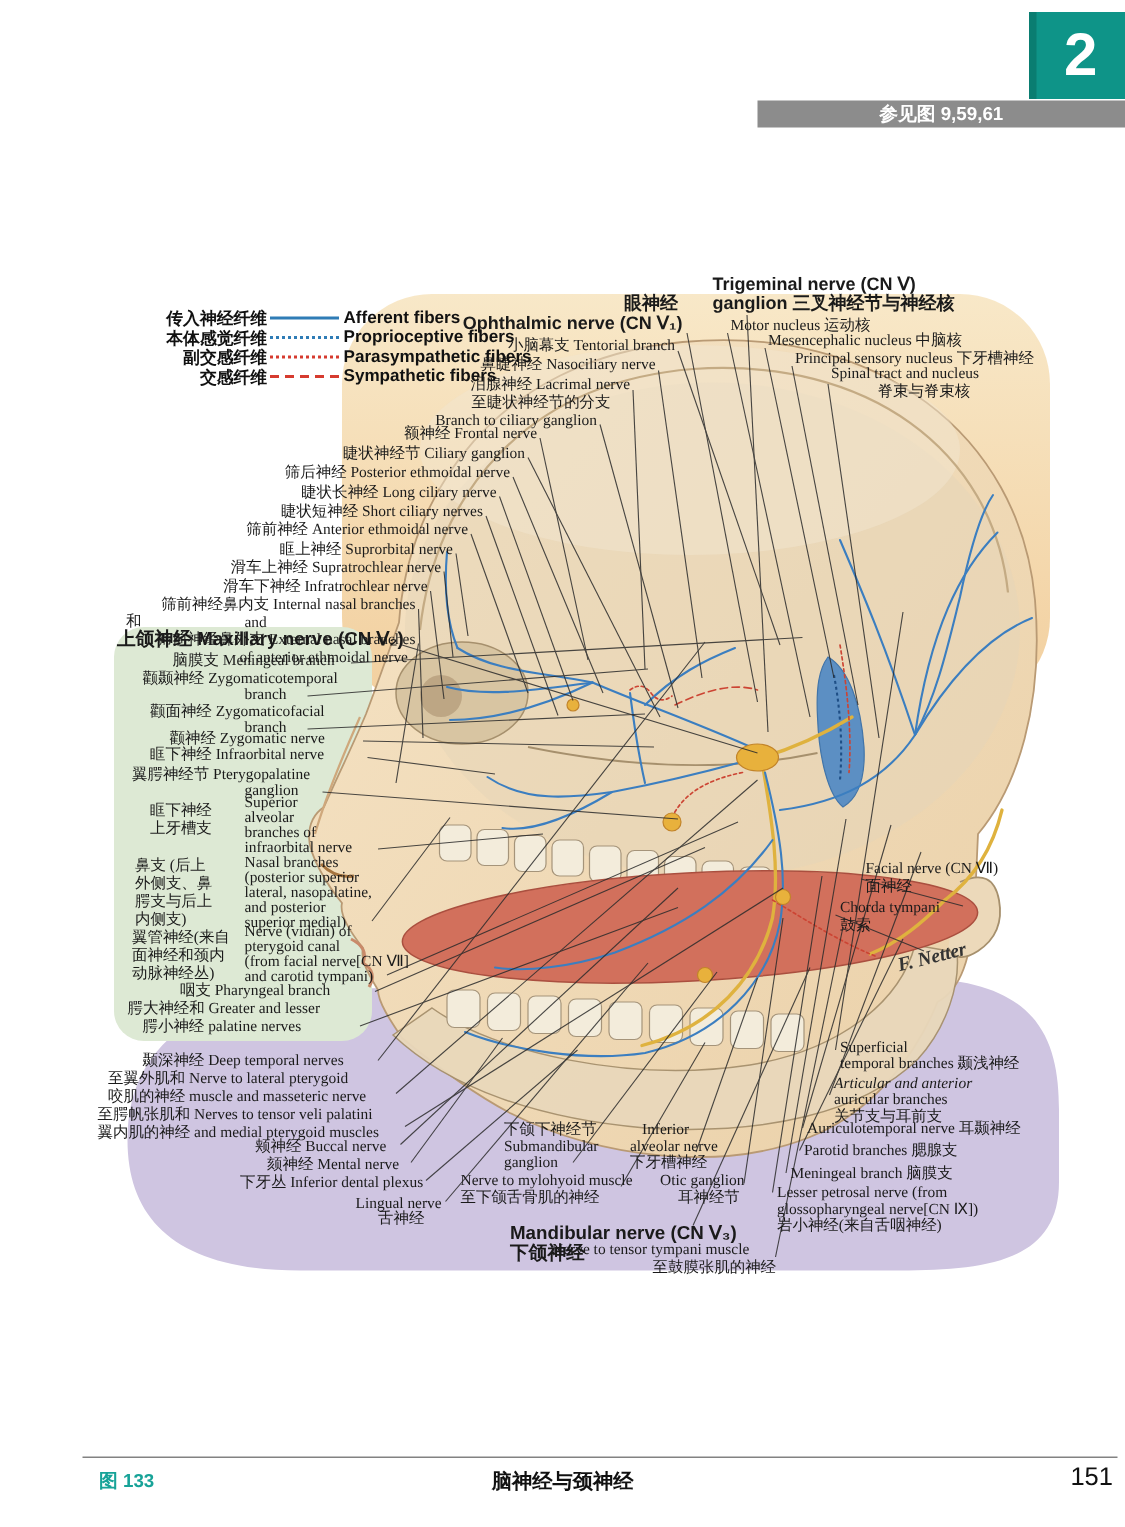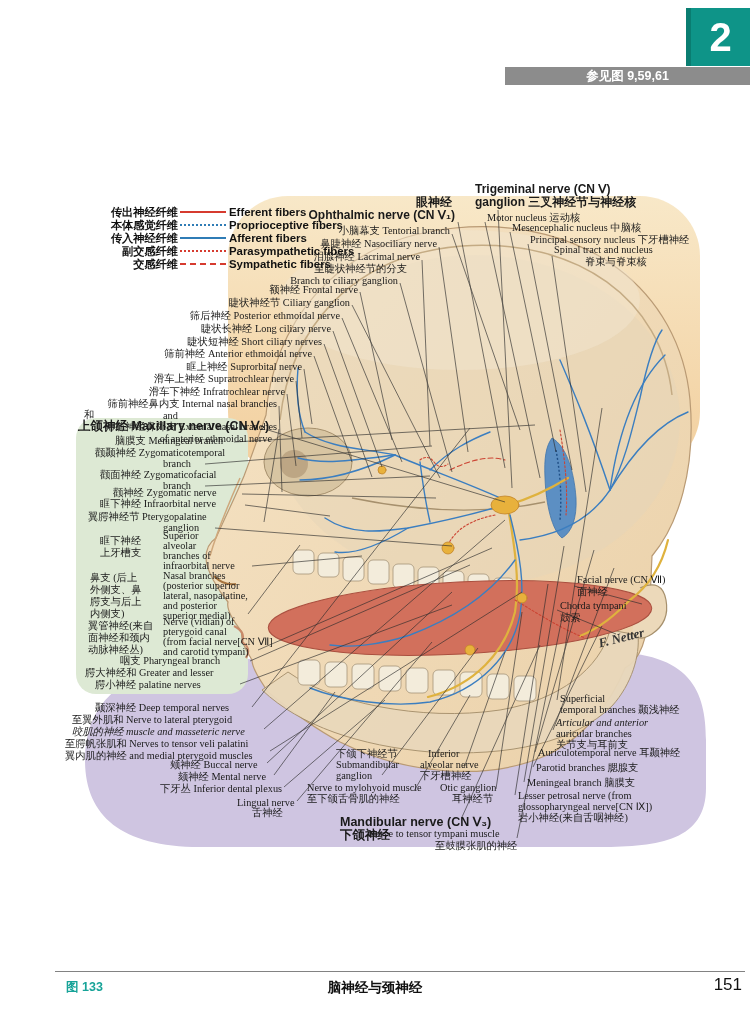--- a/index.html
+++ b/index.html
@@ -212,33 +212,28 @@
         <line x1="533" y1="767" x2="602" y2="626"></line>
         <line x1="524" y1="782" x2="564" y2="546"></line>
         <line x1="515" y1="795" x2="548" y2="584"></line>
         <line x1="574" y1="586" x2="642" y2="604"></line>
         <line x1="557" y1="610" x2="616" y2="634"></line>
       </g>
   </svg>
 
   <div id="legend">
       <div class="lgrow">
-        <span class="zh">传出神经纤维</span>
-        <span class="sw solid-red"></span>
-        <span class="en">Efferent fibers</span>
+        <span class="zh">传入神经纤维</span>
+        <span class="sw solid-blue"></span>
+        <span class="en">Afferent fibers</span>
       </div>
       <div class="lgrow">
         <span class="zh">本体感觉纤维</span>
         <span class="sw dotted-blue"></span>
         <span class="en">Proprioceptive fibers</span>
-      </div>
-      <div class="lgrow">
-        <span class="zh">传入神经纤维</span>
-        <span class="sw solid-blue"></span>
-        <span class="en">Afferent fibers</span>
       </div>
       <div class="lgrow">
         <span class="zh">副交感纤维</span>
         <span class="sw dotted-red"></span>
         <span class="en">Parasympathetic fibers</span>
       </div>
       <div class="lgrow">
         <span class="zh">交感纤维</span>
         <span class="sw dashed-red"></span>
         <span class="en">Sympathetic fibers</span>
@@ -305,21 +300,21 @@
       <span class="lbl" style="top: 645px; left: 88px;">动脉神经丛)</span>
       <span class="lbl" style="top: 617px; left: 163px;">Nerve (vidian) of</span>
       <span class="lbl" style="top: 627px; left: 163px;">pterygoid canal</span>
       <span class="lbl" style="top: 637px; left: 163px;">(from facial nerve[CN Ⅶ]</span>
       <span class="lbl" style="top: 647px; left: 163px;">and carotid tympani)</span>
       <span class="lbl" style="top: 656px; left: 120px;">咽支 Pharyngeal branch</span>
       <span class="lbl" style="top: 668px; left: 85px;">腭大神经和 Greater and lesser</span>
       <span class="lbl" style="top: 680px; left: 95px;">腭小神经 palatine nerves</span>
       <span class="lbl" style="top: 703px; left: 95px;">颞深神经 Deep temporal nerves</span>
       <span class="lbl" style="top: 715px; left: 72px;">至翼外肌和 Nerve to lateral pterygoid</span>
-      <span class="lbl" style="top: 727px; left: 72px; font-style: italic;">咬肌的神经 muscle and masseteric nerve</span>
+      <span class="lbl" style="top: 727px; left: 72px;">咬肌的神经 muscle and masseteric nerve</span>
       <span class="lbl" style="top: 739px; left: 65px;">至腭帆张肌和 Nerves to tensor veli palatini</span>
       <span class="lbl" style="top: 751px; left: 65px;">翼内肌的神经 and medial pterygoid muscles</span>
       <span class="lbl" style="top: 760px; left: 170px;">颊神经 Buccal nerve</span>
       <span class="lbl" style="top: 772px; left: 178px;">颏神经 Mental nerve</span>
       <span class="lbl" style="top: 784px; left: 160px;">下牙丛 Inferior dental plexus</span>
       <span class="lbl" style="top: 798px; left: 237px;">Lingual nerve</span>
       <span class="lbl" style="top: 808px; left: 252px;">舌神经</span>
       <span class="lbl" style="top: 749px; left: 336px;">下颌下神经节</span>
       <span class="lbl" style="top: 760px; left: 336px;">Submandibular</span>
       <span class="lbl" style="top: 771px; left: 336px;">ganglion</span>

